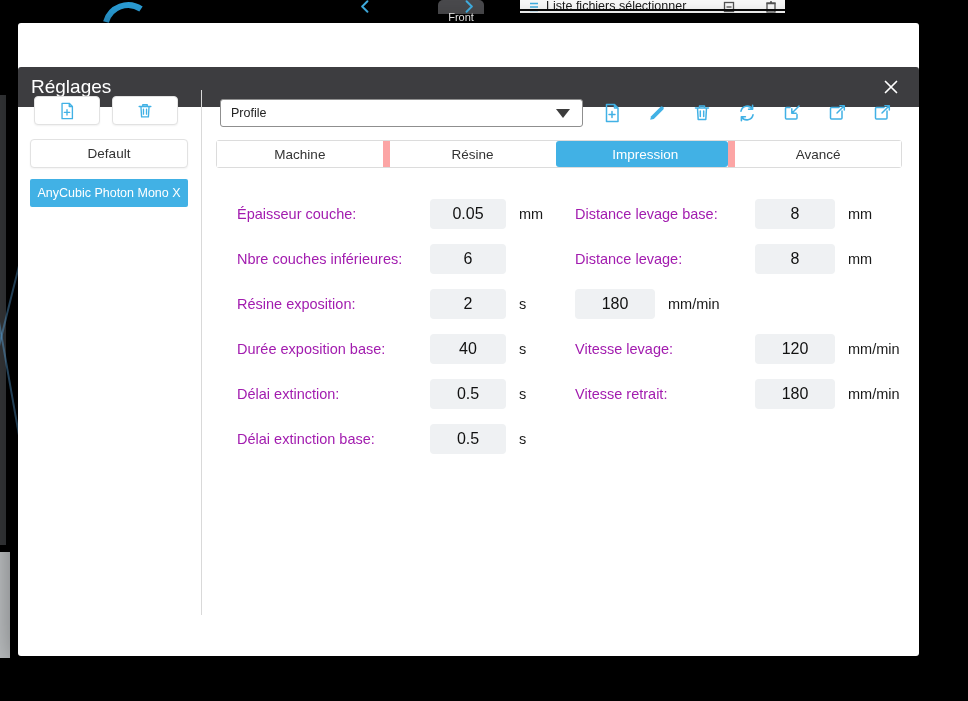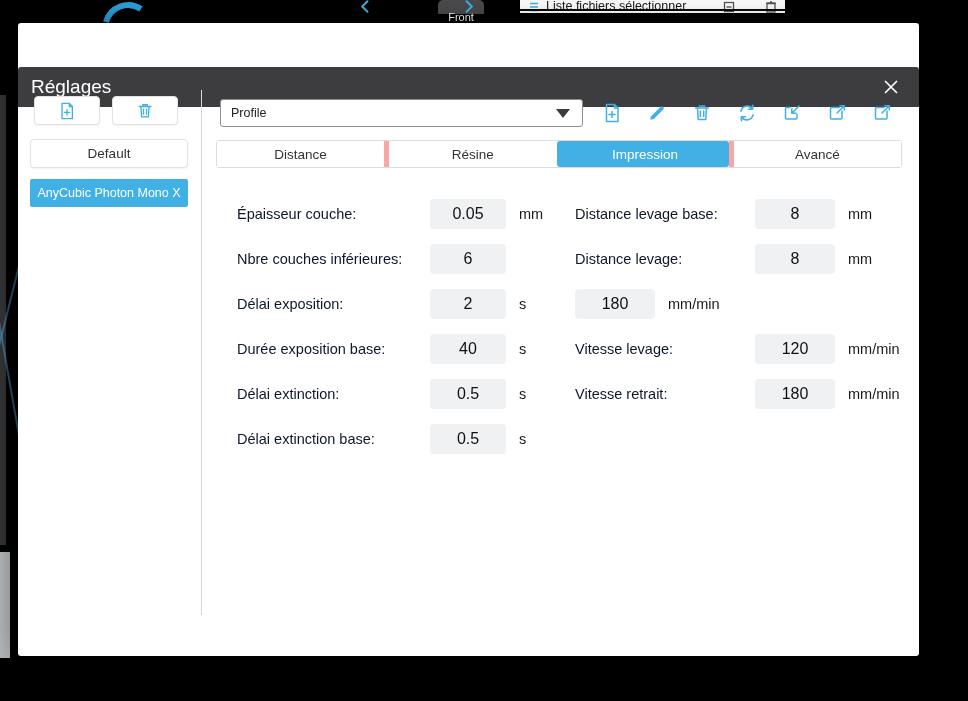--- a/index.html
+++ b/index.html
@@ -54,29 +54,29 @@
   .caret { margin-left:auto; width:0; height:0; border-left:7px solid transparent;
            border-right:7px solid transparent; border-top:9px solid #3c3c3c; }
 
   .icon-row { position:absolute; left:579px; top:75px; display:flex; gap:15px; }
   .icon-btn { width:30px; height:30px; display:flex; align-items:center; justify-content:center;
               background:none; border:none; cursor:pointer; padding:0; }
 
   .tabs { position:absolute; left:198px; top:117px; width:686px; height:28px; display:flex;
           border:1px solid #dcdcdc; border-radius:3px; background:#fff; }
   .tab { flex:1; display:flex; align-items:center; justify-content:center; font-size:13.5px; color:#333;
-         background:#fff; border-left:5px solid #fca5a5; cursor:pointer; }
+         background:#fff; border-left:7px solid #fca5a5; cursor:pointer; }
   .tab:first-child { border-left:none; }
   .tab.active { background:#41b1e5; color:#fff; border-radius:3px; border-left-color:transparent; }
 
   .form-col { position:absolute; display:flex; flex-direction:column; gap:15px; }
   .form-col.fc-left  { left:219px; top:176px; }
   .form-col.fc-right { left:557px; top:176px; }
   .form-row { display:flex; align-items:center; height:30px; }
-  .lbl { font-size:14.5px; color:#0f172a; }
+  .lbl { font-size:14.5px; color:#a21caf; }
   .fc-left  .lbl { width:193px; }
   .fc-right .lbl { width:180px; }
   .field { height:30px; background:#eff1f3; border:none; border-radius:4px; text-align:center;
            font-size:16px; color:#111; font-family:inherit; outline:none; }
   .fc-left  .field { width:76px; }
   .fc-right .field { width:80px; }
   .unit { margin-left:13px; font-size:14.5px; color:#1a1a1a; white-space:nowrap; }
 </style>
 </head>
 <body>
@@ -189,39 +189,39 @@
       </button>
       <button class="icon-btn">
         <svg width="20" height="20" viewBox="0 0 20 20">
           <path d="M12 4.5 H4.5 a1 1 0 0 0 -1 1 V15 a1 1 0 0 0 1 1 H14 a1 1 0 0 0 1 -1 V8" fill="none" stroke="#41b1e5" stroke-width="1.5" stroke-linecap="round"></path>
           <path d="M10 10 L17.3 2.7 M17.3 2.7 h-4.4 M17.3 2.7 v4.4" fill="none" stroke="#41b1e5" stroke-width="1.5" stroke-linecap="round" stroke-linejoin="round"></path>
         </svg>
       </button>
     </div>
 
     <div class="tabs">
-      <div class="tab">Distance</div>
+      <div class="tab">Machine</div>
       <div class="tab">Résine</div>
       <div class="tab active">Impression</div>
       <div class="tab">Avancé</div>
     </div>
 
     <div class="form-col fc-left">
       <div class="form-row">
         <span class="lbl">Épaisseur couche:</span>
         <input class="field" value="0.05" style="">
         <span class="unit">mm</span>
       </div>
       <div class="form-row">
         <span class="lbl">Nbre couches inférieures:</span>
         <input class="field" value="6" style="">
         <span class="unit"></span>
       </div>
       <div class="form-row">
-        <span class="lbl">Délai exposition:</span>
+        <span class="lbl">Résine exposition:</span>
         <input class="field" value="2" style="">
         <span class="unit">s</span>
       </div>
       <div class="form-row">
         <span class="lbl">Durée exposition base:</span>
         <input class="field" value="40" style="">
         <span class="unit">s</span>
       </div>
       <div class="form-row">
         <span class="lbl">Délai extinction:</span>

